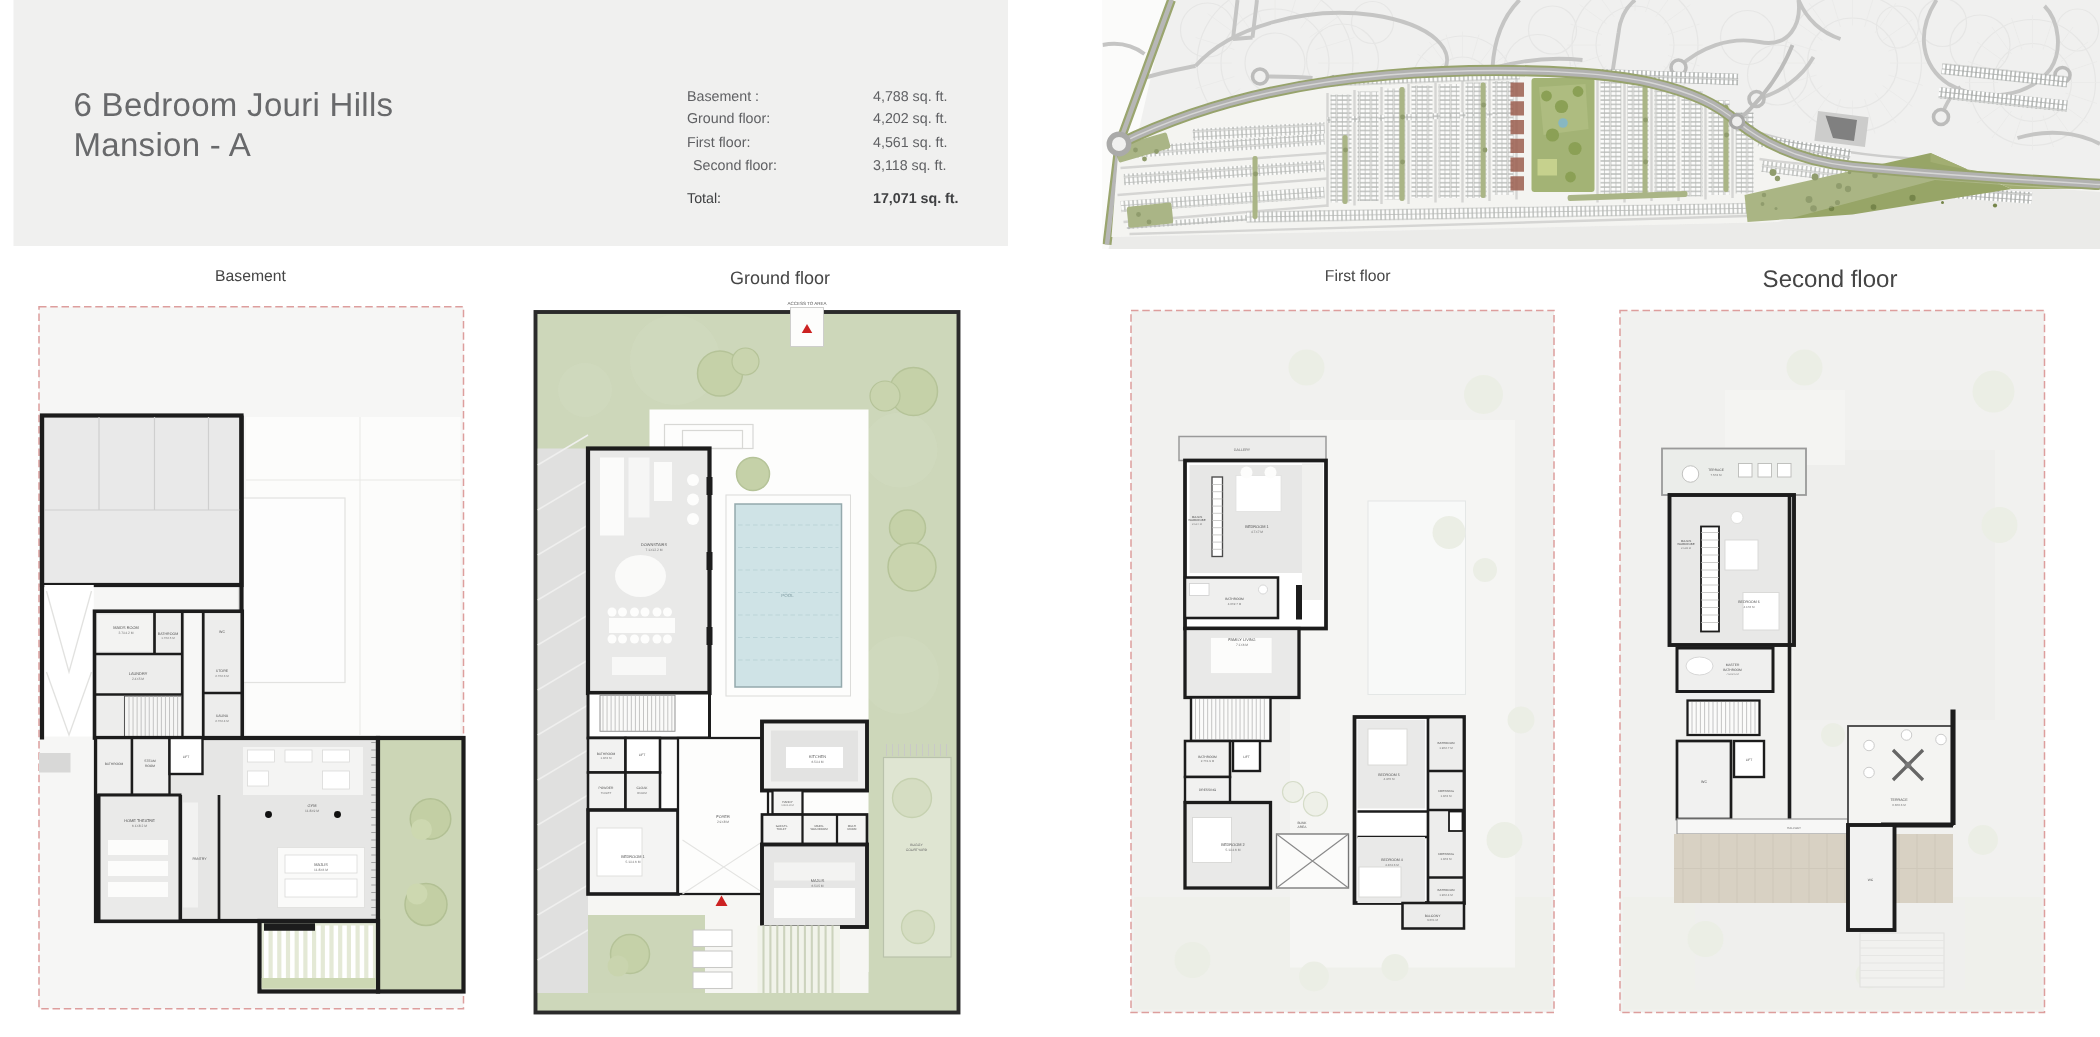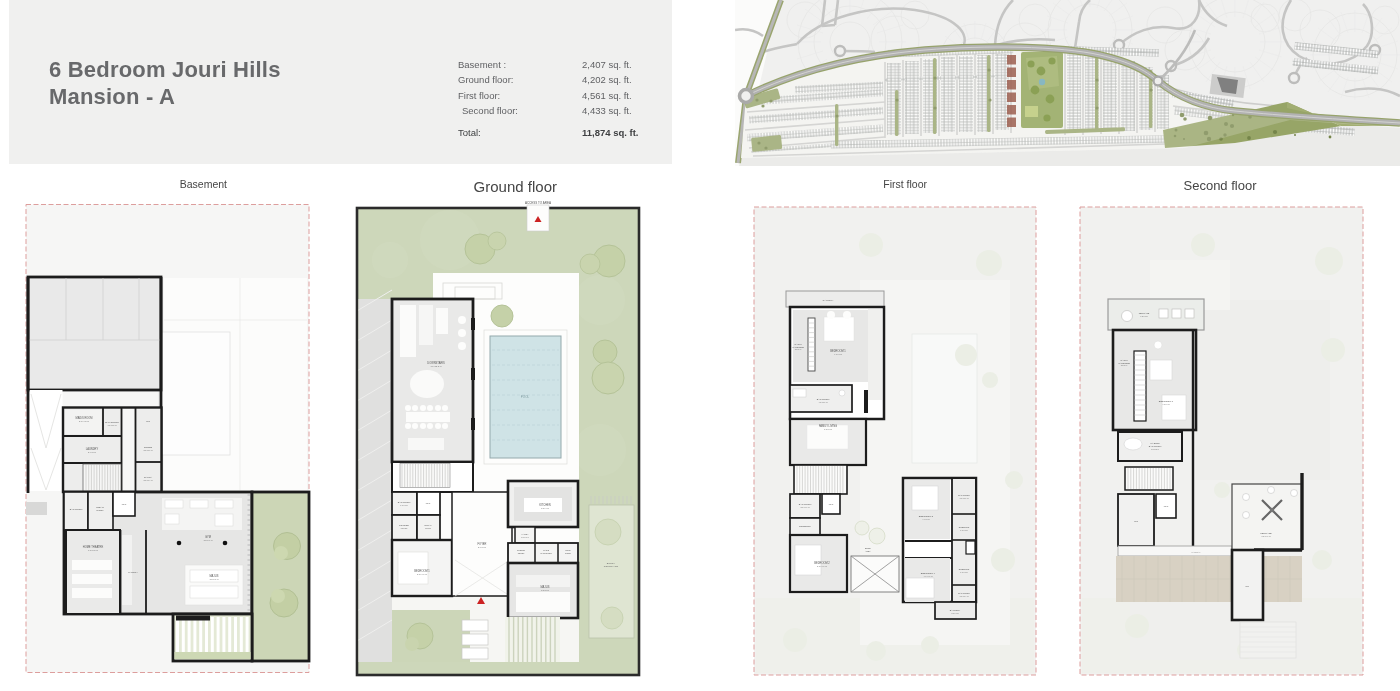--- a/index.html
+++ b/index.html
@@ -1,37 +1,37 @@
 <!DOCTYPE html>
 <html><head><meta charset="utf-8"><style>html,body{margin:0;padding:0;background:#ffffff;width:1400px;height:691px;overflow:hidden;font-family:"Liberation Sans", sans-serif;}div{box-sizing:border-box;}</style></head><body>
 
 <div style="position:absolute;left:9px;top:0;width:663px;height:164px;background:#f0f0ef"></div>
 
-<div style="position:absolute;left:49px;top:56px;font-size:22px;line-height:27px;color:#68696b;letter-spacing:0.2px;font-weight:700">6 Bedroom Jouri Hills<br>Mansion - A</div>
+<div style="position:absolute;left:49px;top:56px;font-size:22px;line-height:27px;color:#68696b;letter-spacing:0.2px;font-weight:400">6 Bedroom Jouri Hills<br>Mansion - A</div>
 
 <div style="position:absolute;left:458px;top:58.5px;font-size:9.5px;color:#606164">
 <div style="position:absolute;left:0;top:0px;width:110px">Basement :</div>
-    <div style="position:absolute;left:124px;top:0px;width:110px">2,407 sq. ft.</div>
+    <div style="position:absolute;left:124px;top:0px;width:110px">4,788 sq. ft.</div>
 <div style="position:absolute;left:0;top:15.5px;width:110px">Ground floor:</div>
     <div style="position:absolute;left:124px;top:15.5px;width:110px">4,202 sq. ft.</div>
 <div style="position:absolute;left:0;top:31.0px;width:110px">First floor:</div>
     <div style="position:absolute;left:124px;top:31.0px;width:110px">4,561 sq. ft.</div>
 <div style="position:absolute;left:4px;top:46.5px;width:110px">Second floor:</div>
-    <div style="position:absolute;left:124px;top:46.5px;width:110px">4,433 sq. ft.</div>
+    <div style="position:absolute;left:124px;top:46.5px;width:110px">3,118 sq. ft.</div>
 <div style="position:absolute;left:0;top:68.0px;width:110px;font-weight:normal;color:#3f4042">Total:</div>
-    <div style="position:absolute;left:124px;top:68.0px;width:120px;font-weight:bold;color:#3f4042">11,874 sq. ft.</div>
+    <div style="position:absolute;left:124px;top:68.0px;width:120px;font-weight:bold;color:#3f4042">17,071 sq. ft.</div>
 </div>
 
-<div style="position:absolute;left:107px;top:178px;width:120px;text-align:right;font-size:10.5px;color:#454545">Basement</div>
-
-<div style="position:absolute;left:437px;top:178px;width:120px;text-align:right;font-size:15px;color:#454545">Ground floor</div>
+<div style="position:absolute;left:107px;top:178px;width:120px;text-align:center;font-size:10.5px;color:#454545">Basement</div>
+
+<div style="position:absolute;left:460px;top:178px;width:120px;text-align:center;font-size:12px;color:#454545">Ground floor</div>
 
 <div style="position:absolute;left:807px;top:178px;width:120px;text-align:right;font-size:10.5px;color:#454545">First floor</div>
 
-<div style="position:absolute;left:1160px;top:178px;width:120px;text-align:center;font-size:13px;color:#454545">Second floor</div>
+<div style="position:absolute;left:1160px;top:178px;width:120px;text-align:center;font-size:16px;color:#454545">Second floor</div>
 <svg style="position:absolute;left:735px;top:0" width="665" height="166" viewBox="0 0 665 166">
 <defs>
       <pattern id="ph" width="2.9" height="7.6" patternUnits="userSpaceOnUse">
         <rect x="0.3" y="0.4" width="2.4" height="3.3" fill="#ffffff" stroke="#a6a9a7" stroke-width="0.45"></rect>
         <rect x="0.3" y="4.5" width="2.4" height="3.3" fill="#ffffff" stroke="#a6a9a7" stroke-width="0.45"></rect>
       </pattern>
       <pattern id="pv" width="7.6" height="2.9" patternUnits="userSpaceOnUse">
         <rect x="0.4" y="0.3" width="3.3" height="2.4" fill="#ffffff" stroke="#a6a9a7" stroke-width="0.45"></rect>
         <rect x="4.5" y="0.3" width="3.3" height="2.4" fill="#ffffff" stroke="#a6a9a7" stroke-width="0.45"></rect>
       </pattern>

